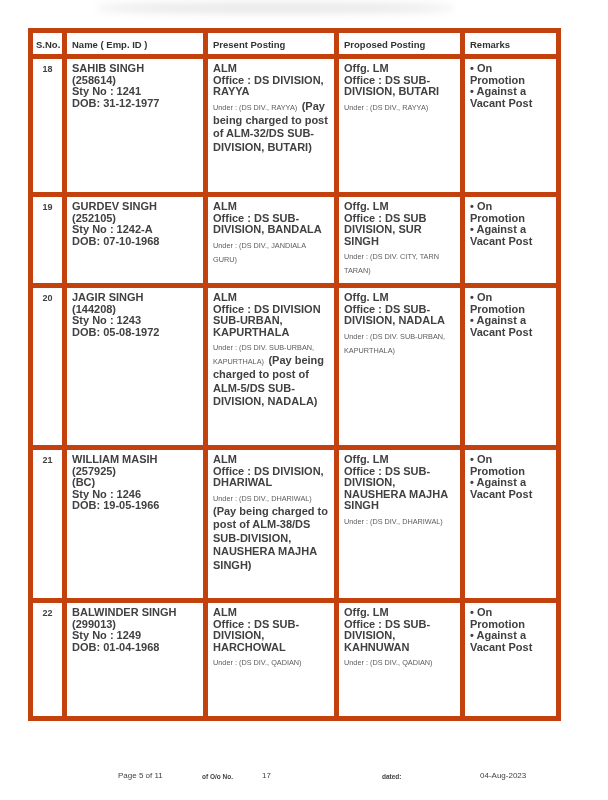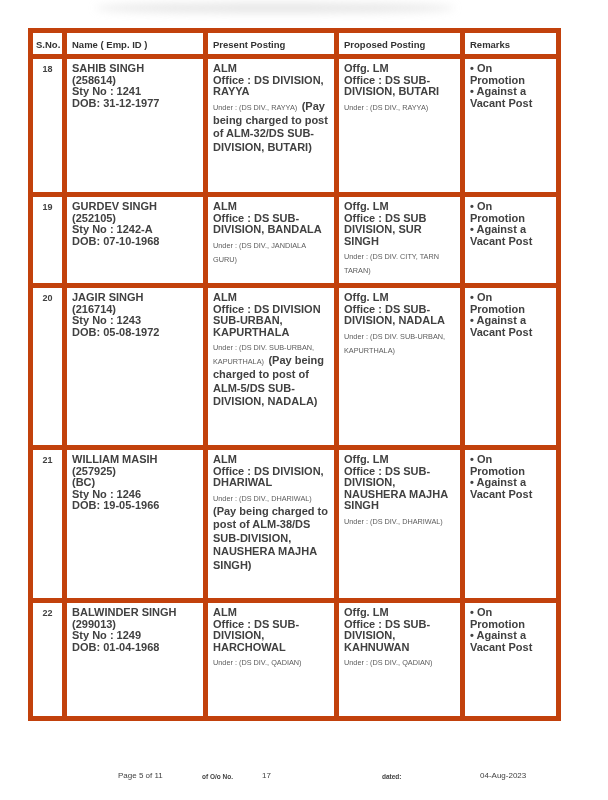--- a/index.html
+++ b/index.html
@@ -123,21 +123,21 @@
     <td class="c-remarks">
       <div class="remark">On Promotion</div>
       <div class="remark">Against a Vacant Post</div>
     </td>
   </tr>
 
   <tr style="height:162px">
     <td class="c-sno">20</td>
     <td class="c-name">
       <div class="ln">JAGIR SINGH</div>
-      <div class="ln">(216714)</div>
+      <div class="ln">(144208)</div>
       <div class="ln">Sty No : 1243</div>
       <div class="ln">DOB: 05-08-1972</div>
     </td>
     <td>
       <div class="t">ALM</div>
       <div class="o">Office : DS DIVISION SUB-URBAN, KAPURTHALA</div>
       <div class="u"><span class="small">Under : (DS DIV. SUB-URBAN, KAPURTHALA)</span> <span class="note">(Pay being charged to post of ALM-5/DS SUB-DIVISION, NADALA)</span></div>
     </td>
     <td>
       <div class="t">Offg. LM</div>

